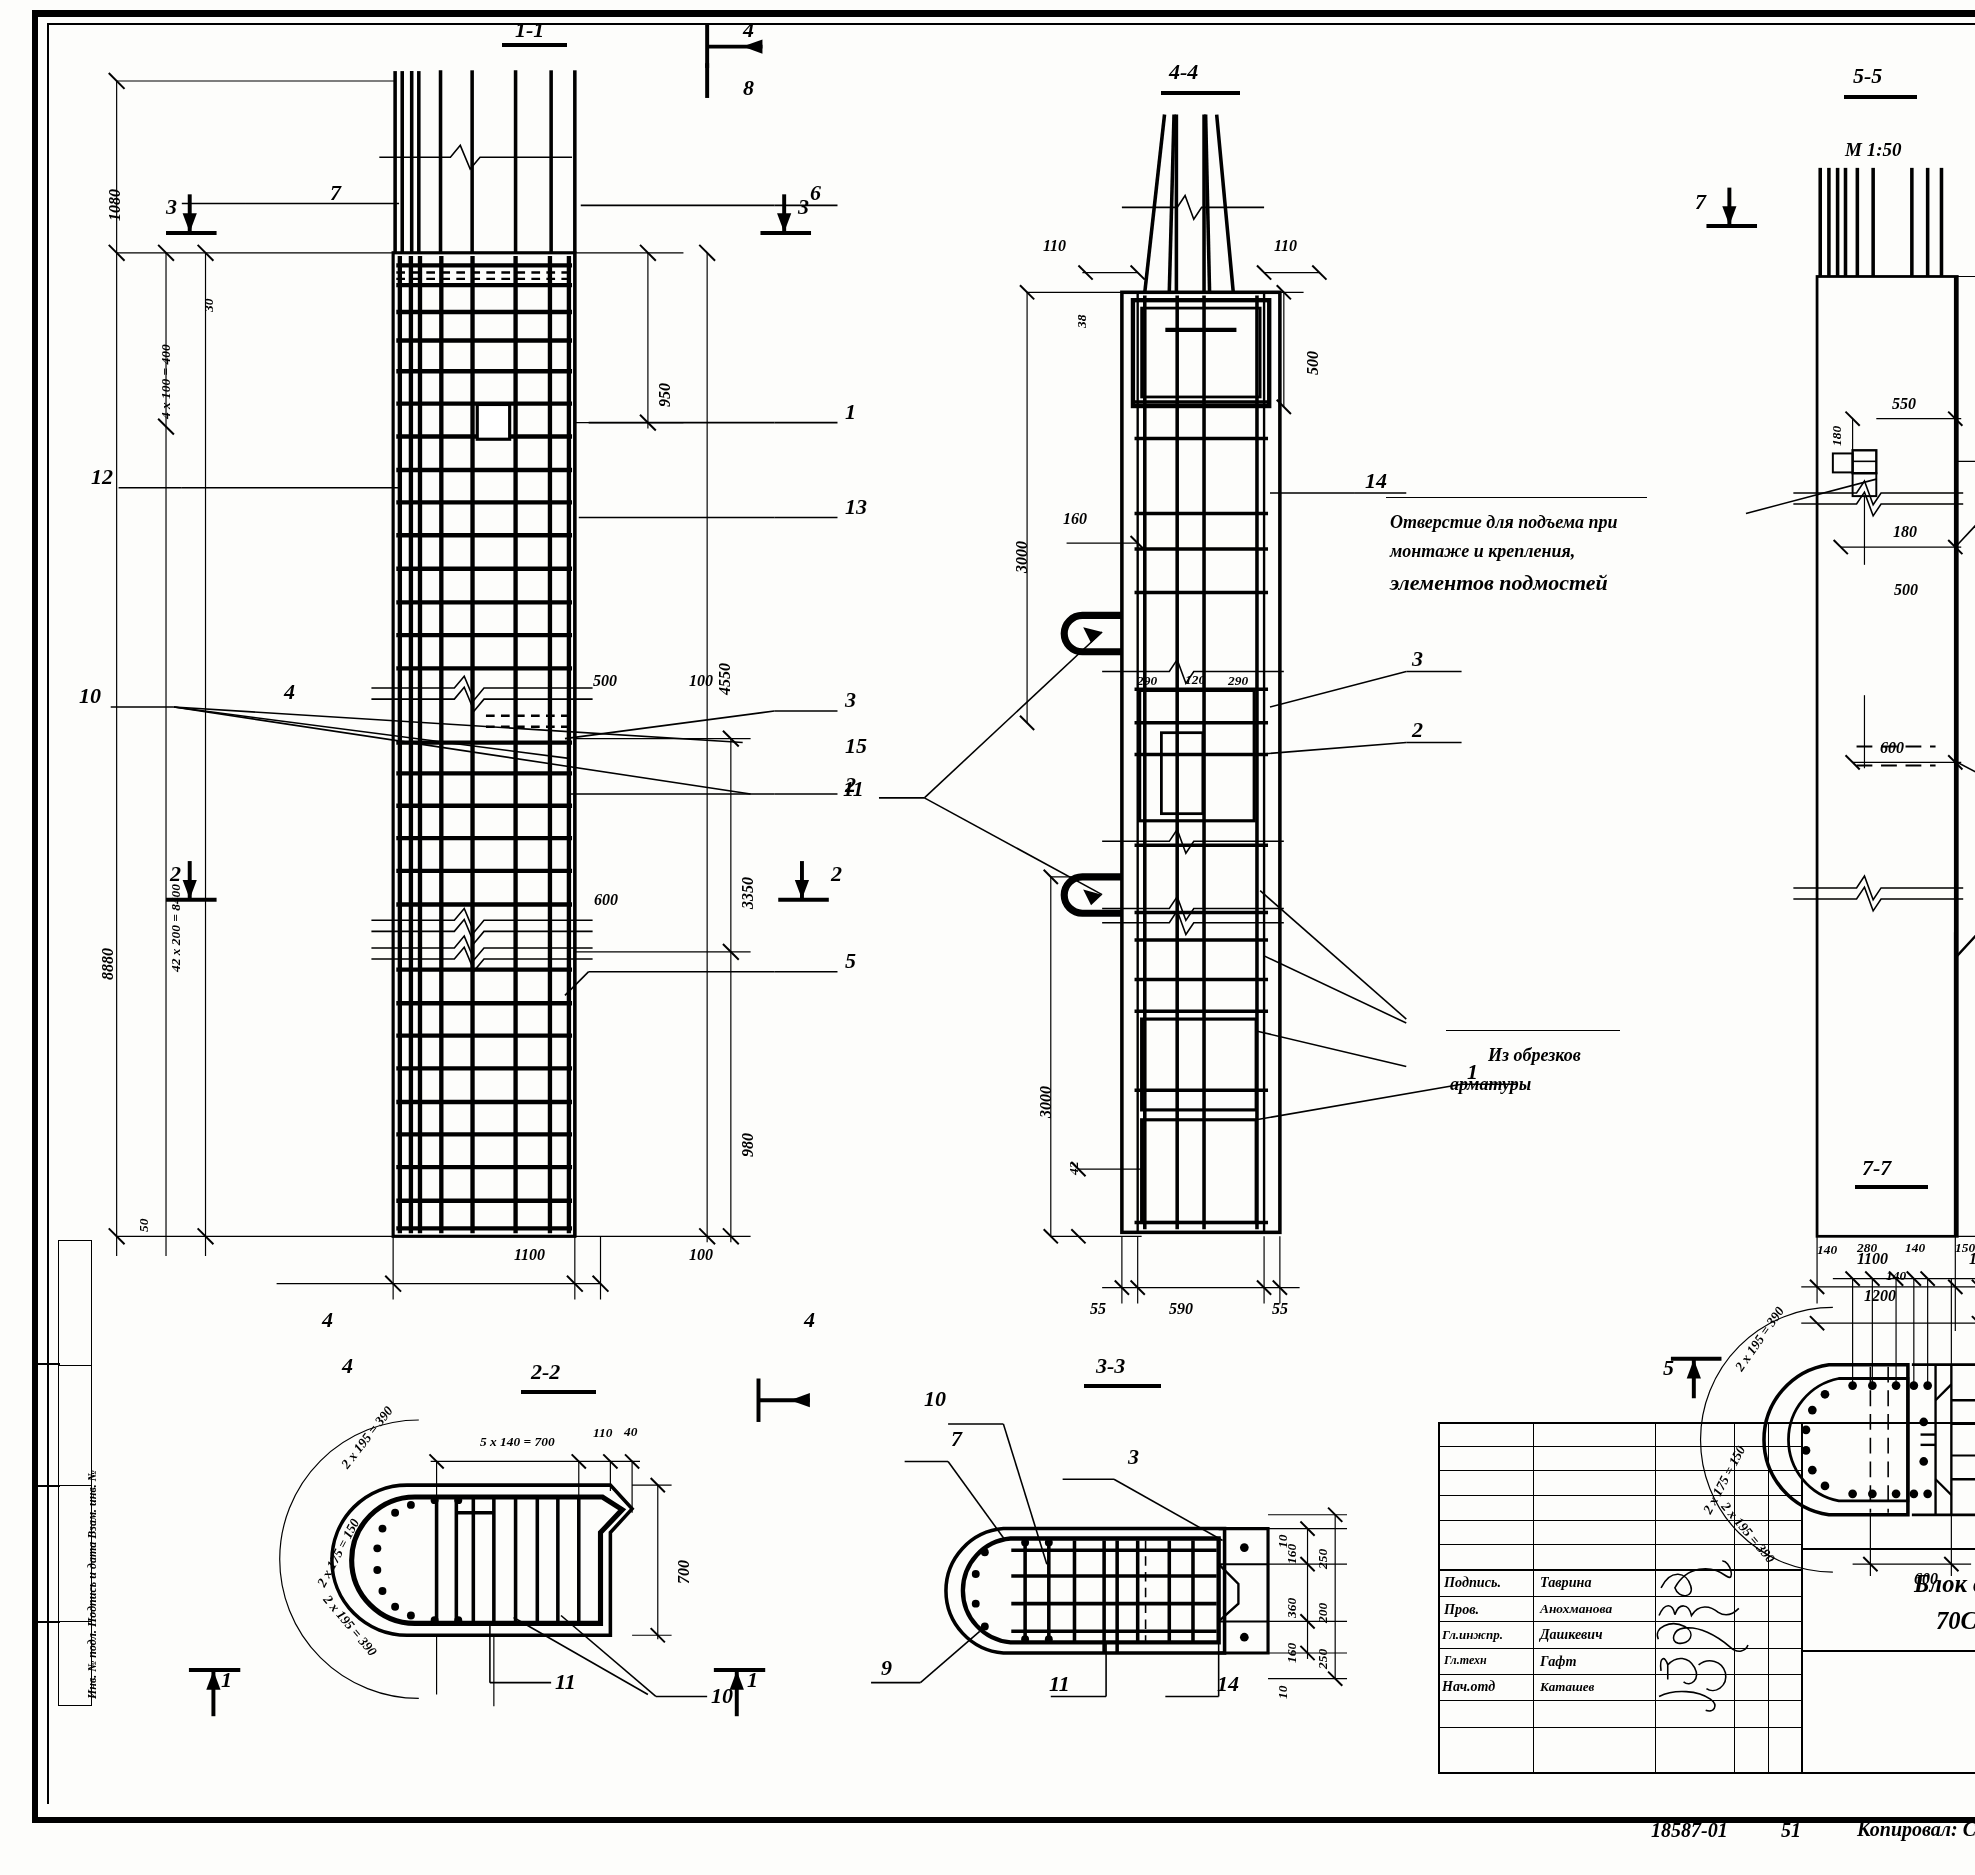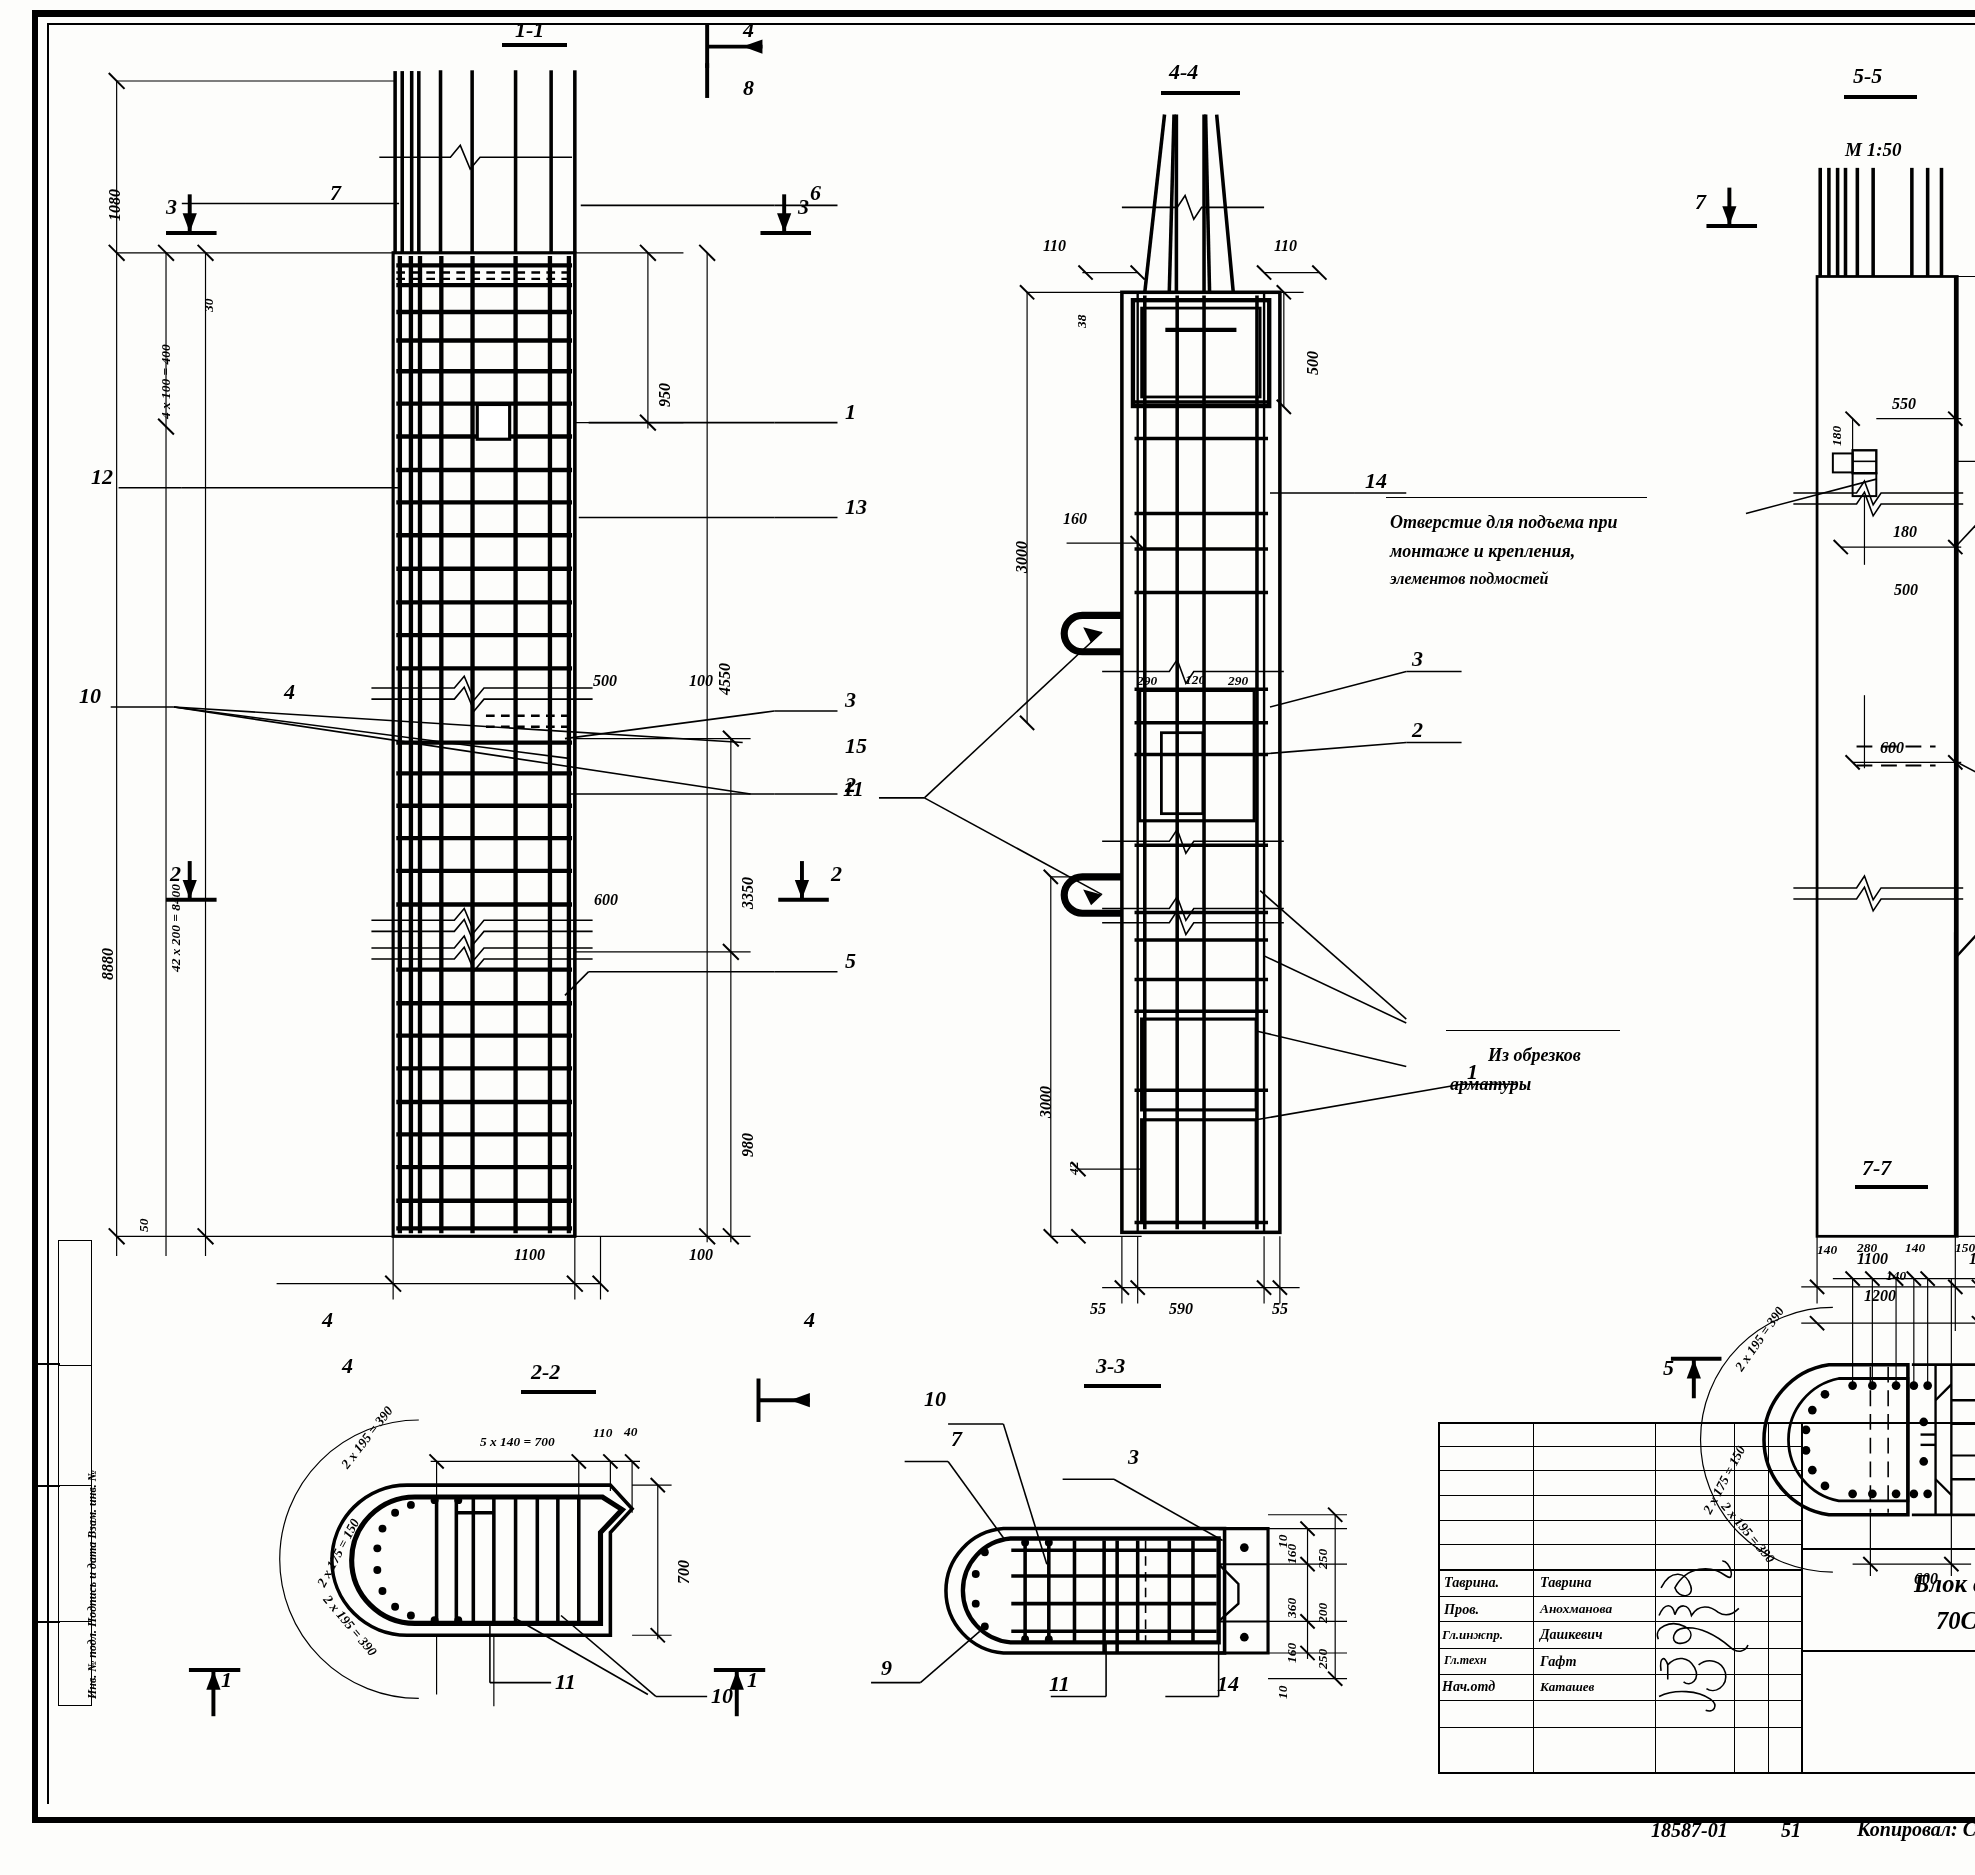--- a/index.html
+++ b/index.html
@@ -411,21 +411,21 @@
   <div class="txt num" style="left:1272px;top:1300px;">55</div>
 
   <div class="txt mark" style="left:843px;top:776px;">11</div>
   <div class="txt mark" style="left:1365px;top:468px;">14</div>
   <div class="txt mark" style="left:1412px;top:646px;">3</div>
   <div class="txt mark" style="left:1412px;top:717px;">2</div>
   <div class="txt mark" style="left:1467px;top:1059px;">1</div>
 
   <div class="txt cyr" style="left:1390px;top:472px;font-size:18px;">Отверстие для подъема при</div>
   <div class="txt cyr" style="left:1390px;top:501px;font-size:18px;">монтаже и крепления,</div>
-  <div class="txt cyr" style="left:1390px;top:530px;font-size:16px;">элементов подмостей</div>
+  <div class="txt cyr" style="left:1390px;top:530px;font-size:22px;">элементов подмостей</div>
   <div class="ln hl" style="left:1386px;top:497px;width:261px;"></div>
 
   <div class="txt cyr" style="left:1488px;top:1005px;font-size:18px;">Из обрезков</div>
   <div class="txt cyr" style="left:1450px;top:1034px;font-size:18px;">арматуры</div>
   <div class="ln hl" style="left:1446px;top:1030px;width:174px;"></div>
 
   <div class="txt mark" style="left:1853px;top:63px;">5-5</div>
   <div class="ln hl3" style="left:1844px;top:95px;width:73px;"></div>
   <div class="txt cyr" style="left:1845px;top:99px;font-size:19px;">М 1:50</div>
 
@@ -970,21 +970,21 @@
   <div class="ln hl" style="left:1438px;top:1520px;width:363px;"></div>
   <div class="ln hl" style="left:1438px;top:1544px;width:363px;"></div>
   <div class="ln hl2" style="left:1438px;top:1569px;width:363px;"></div>
   <div class="ln hl" style="left:1438px;top:1596px;width:363px;"></div>
   <div class="ln hl" style="left:1438px;top:1621px;width:363px;"></div>
   <div class="ln hl" style="left:1438px;top:1648px;width:363px;"></div>
   <div class="ln hl" style="left:1438px;top:1674px;width:363px;"></div>
   <div class="ln hl" style="left:1438px;top:1700px;width:363px;"></div>
   <div class="ln hl" style="left:1438px;top:1727px;width:363px;"></div>
 
-  <div class="tb-txt" style="left:1444px;top:1574px;font-size:14.2px;">Таврина.</div>
+  <div class="tb-txt" style="left:1444px;top:1574px;font-size:14.2px;">Подпись.</div>
   <div class="tb-txt" style="left:1540px;top:1574px;font-size:14.2px;">Таврина</div>
   <div class="tb-txt" style="left:1444px;top:1601px;font-size:14.2px;">Пров.</div>
   <div class="tb-txt" style="left:1540px;top:1601px;font-size:13.4px;">Анохманова</div>
   <div class="tb-txt" style="left:1442px;top:1627px;font-size:13px;">Гл.инжпр.</div>
   <div class="tb-txt" style="left:1540px;top:1627px;font-size:14px;">Дашкевич</div>
   <div class="tb-txt" style="left:1444px;top:1653px;font-size:12px;">Гл.техн</div>
   <div class="tb-txt" style="left:1540px;top:1653px;font-size:14.2px;">Гафт</div>
   <div class="tb-txt" style="left:1442px;top:1679px;font-size:14px;">Нач.отд</div>
   <div class="tb-txt" style="left:1540px;top:1679px;font-size:13px;">Каташев</div>
 

